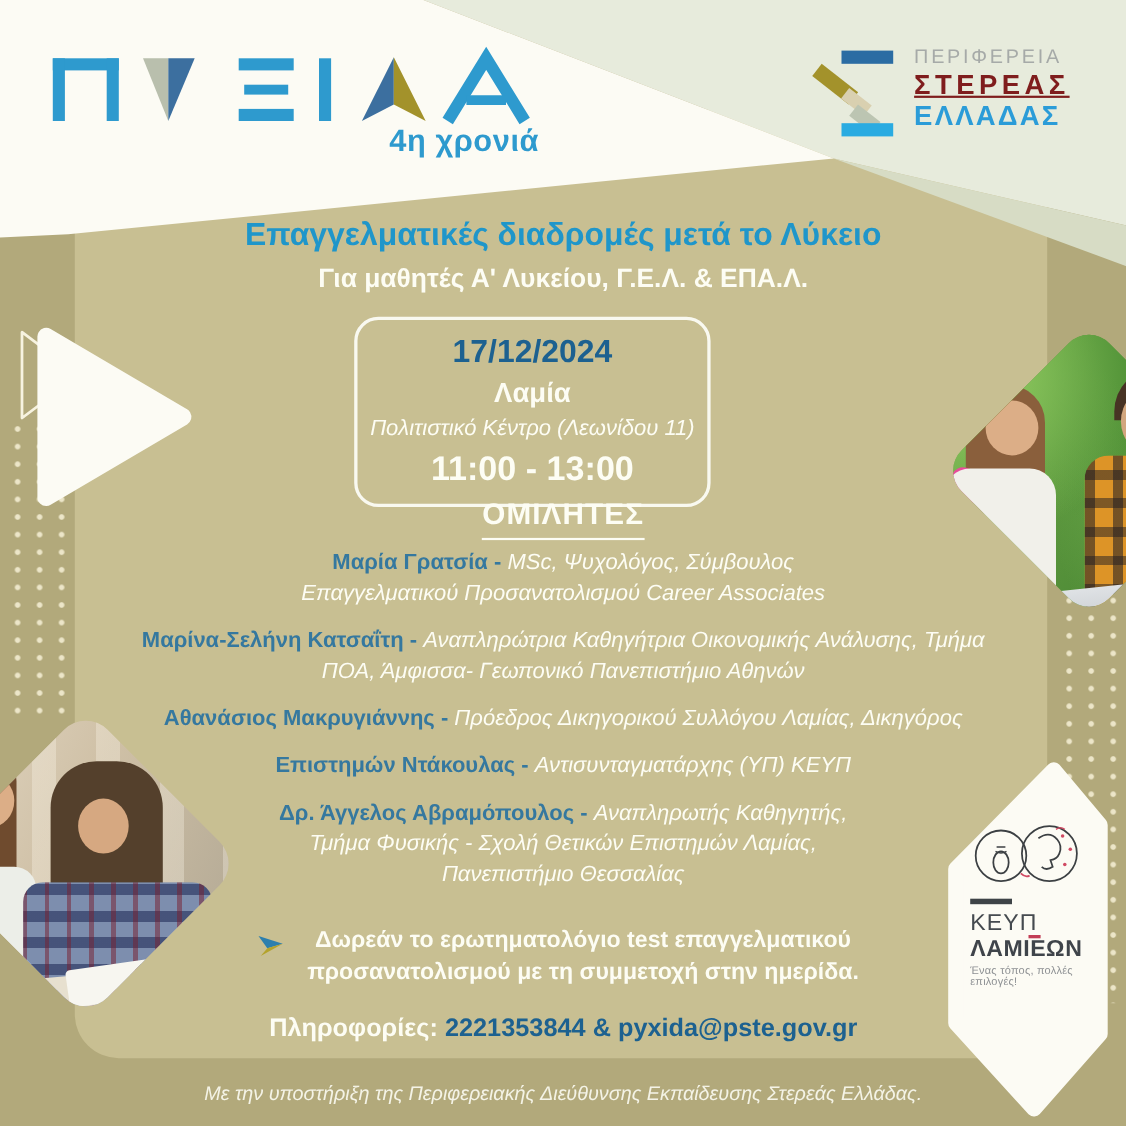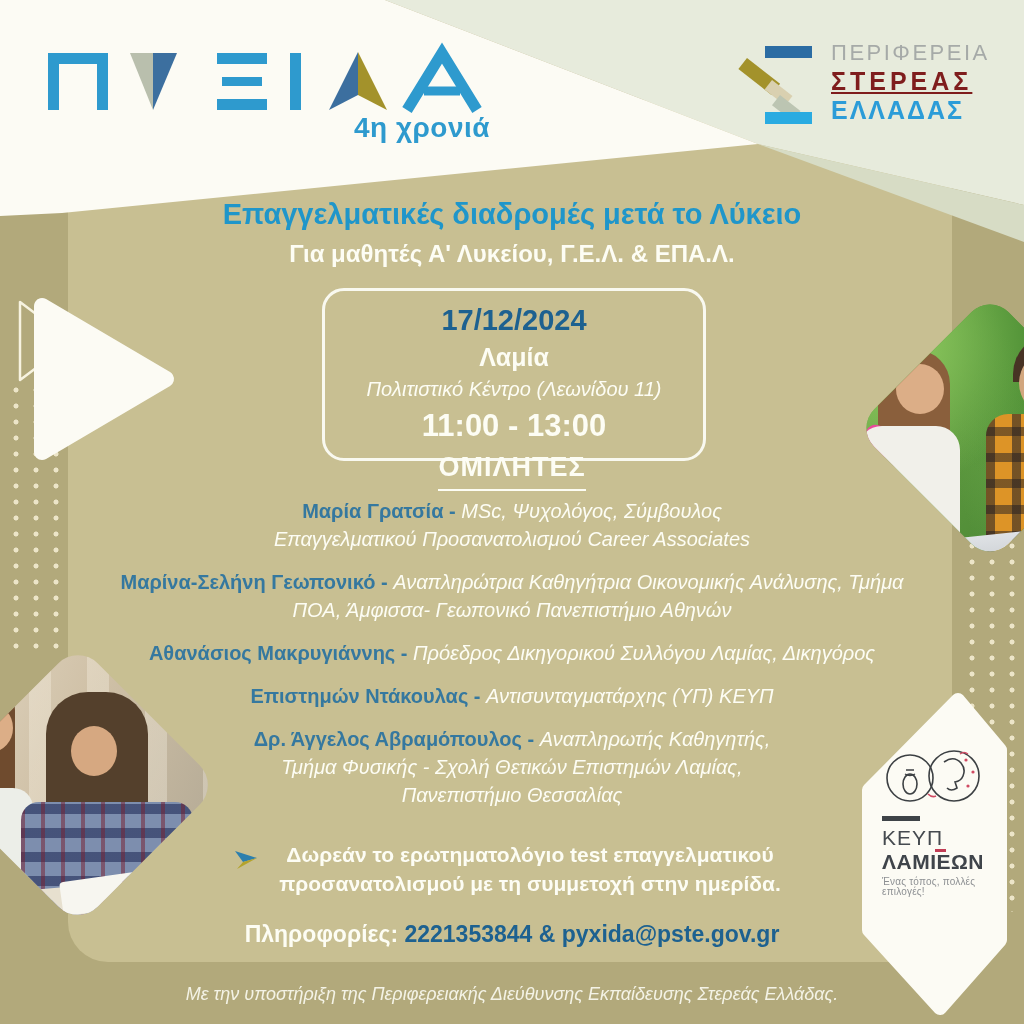--- a/index.html
+++ b/index.html
@@ -12,21 +12,21 @@
     position:absolute;left:68px;top:100px;width:884px;height:862px;
     background:#c8bf92;border-radius:40px;
   }
   .header-svg,.left-tri,.muni-shape{position:absolute;left:0;top:0;pointer-events:none;}
   
   .brand-year{
     position:absolute;left:300px;top:112px;width:190px;text-align:right;
     font-size:28px;font-weight:bold;color:#2e9ace;letter-spacing:.5px;
   }
   .region-text{position:absolute;left:831px;top:42px;line-height:1;}
-  .region-l1{font-size:22px;color:#a6aaa8;letter-spacing:2.5px;}
+  .region-l1{font-size:18px;color:#a6aaa8;letter-spacing:2.5px;}
   .region-l2{font-size:25px;font-weight:bold;color:#7f1d1d;letter-spacing:4px;margin-top:5px;text-decoration:underline;}
   .region-l3{font-size:25px;font-weight:bold;color:#2b9cd8;letter-spacing:2px;margin-top:4px;}
   
   .dots{
     position:absolute;
     background-image:radial-gradient(circle,rgba(246,240,214,.85) 2.1px,transparent 2.9px);
     background-size:20px 16px;
   }
   .dots-left{left:6px;top:382px;width:60px;height:272px;}
   .dots-right{left:962px;top:538px;width:58px;height:374px;}
@@ -76,21 +76,21 @@
   .muni-bar{width:38px;height:5px;background:#3e4347;margin:5px 0 6px 0;}
   .muni-l1{font-size:21px;color:#454a4f;letter-spacing:1px;}
   .muni-l2{position:relative;font-size:21px;font-weight:bold;color:#3f444a;letter-spacing:.5px;margin-top:3px;}
   .muni-red{position:absolute;left:53px;top:-2px;width:11px;height:3px;background:#c23d55;}
   .muni-tag{font-size:10px;color:#8d9093;margin-top:5px;letter-spacing:.2px;}
   
   .cblock{position:absolute;left:52px;width:920px;text-align:center;color:#fdfdf4;}
   .title{top:198px;font-size:29px;font-weight:bold;color:#1f96ca;}
   .subtitle{top:240px;font-size:24px;font-weight:bold;}
   .event-box{
-    position:absolute;left:322px;top:288px;width:384px;box-sizing:border-box;
+    position:absolute;left:322px;top:288px;width:324px;box-sizing:border-box;
     border:3px solid rgba(252,252,245,.95);border-radius:22px;
     text-align:center;padding:13px 8px 14px 8px;color:#fdfdf4;
   }
   .ev-date{font-size:29px;font-weight:bold;color:#1d6190;}
   .ev-city{font-size:25px;font-weight:bold;margin-top:6px;}
   .ev-venue{font-size:20px;font-style:italic;margin-top:6px;}
   .ev-time{font-size:31px;font-weight:bold;margin-top:7px;}
   .speakers-heading{top:452px;}
   .speakers-heading span{
     display:inline-block;font-size:27px;font-weight:bold;letter-spacing:1px;
@@ -235,21 +235,21 @@
   <div class="cblock speakers-heading">
     <span>ΟΜΙΛΗΤΕΣ</span>
   </div>
 
   <div class="cblock speakers">
     <div class="speaker sp-w560">
       <span class="sp-name">Μαρία Γρατσία -</span>
       <span class="sp-role">MSc, Ψυχολόγος, Σύμβουλος Επαγγελματικού Προσανατολισμού Career Associates</span>
     </div>
     <div class="speaker sp-w790">
-      <span class="sp-name">Μαρίνα-Σελήνη Γεωπονικό -</span>
+      <span class="sp-name">Μαρίνα-Σελήνη Κατσαΐτη -</span>
       <span class="sp-role">Αναπληρώτρια Καθηγήτρια Οικονομικής Ανάλυσης, Τμήμα ΠΟΑ, Άμφισσα- Γεωπονικό Πανεπιστήμιο Αθηνών</span>
     </div>
     <div class="speaker">
       <span class="sp-name">Αθανάσιος Μακρυγιάννης -</span>
       <span class="sp-role">Πρόεδρος Δικηγορικού Συλλόγου Λαμίας, Δικηγόρος</span>
     </div>
     <div class="speaker">
       <span class="sp-name">Επιστημών Ντάκουλας -</span>
       <span class="sp-role">Αντισυνταγματάρχης (ΥΠ) ΚΕΥΠ</span>
     </div>

